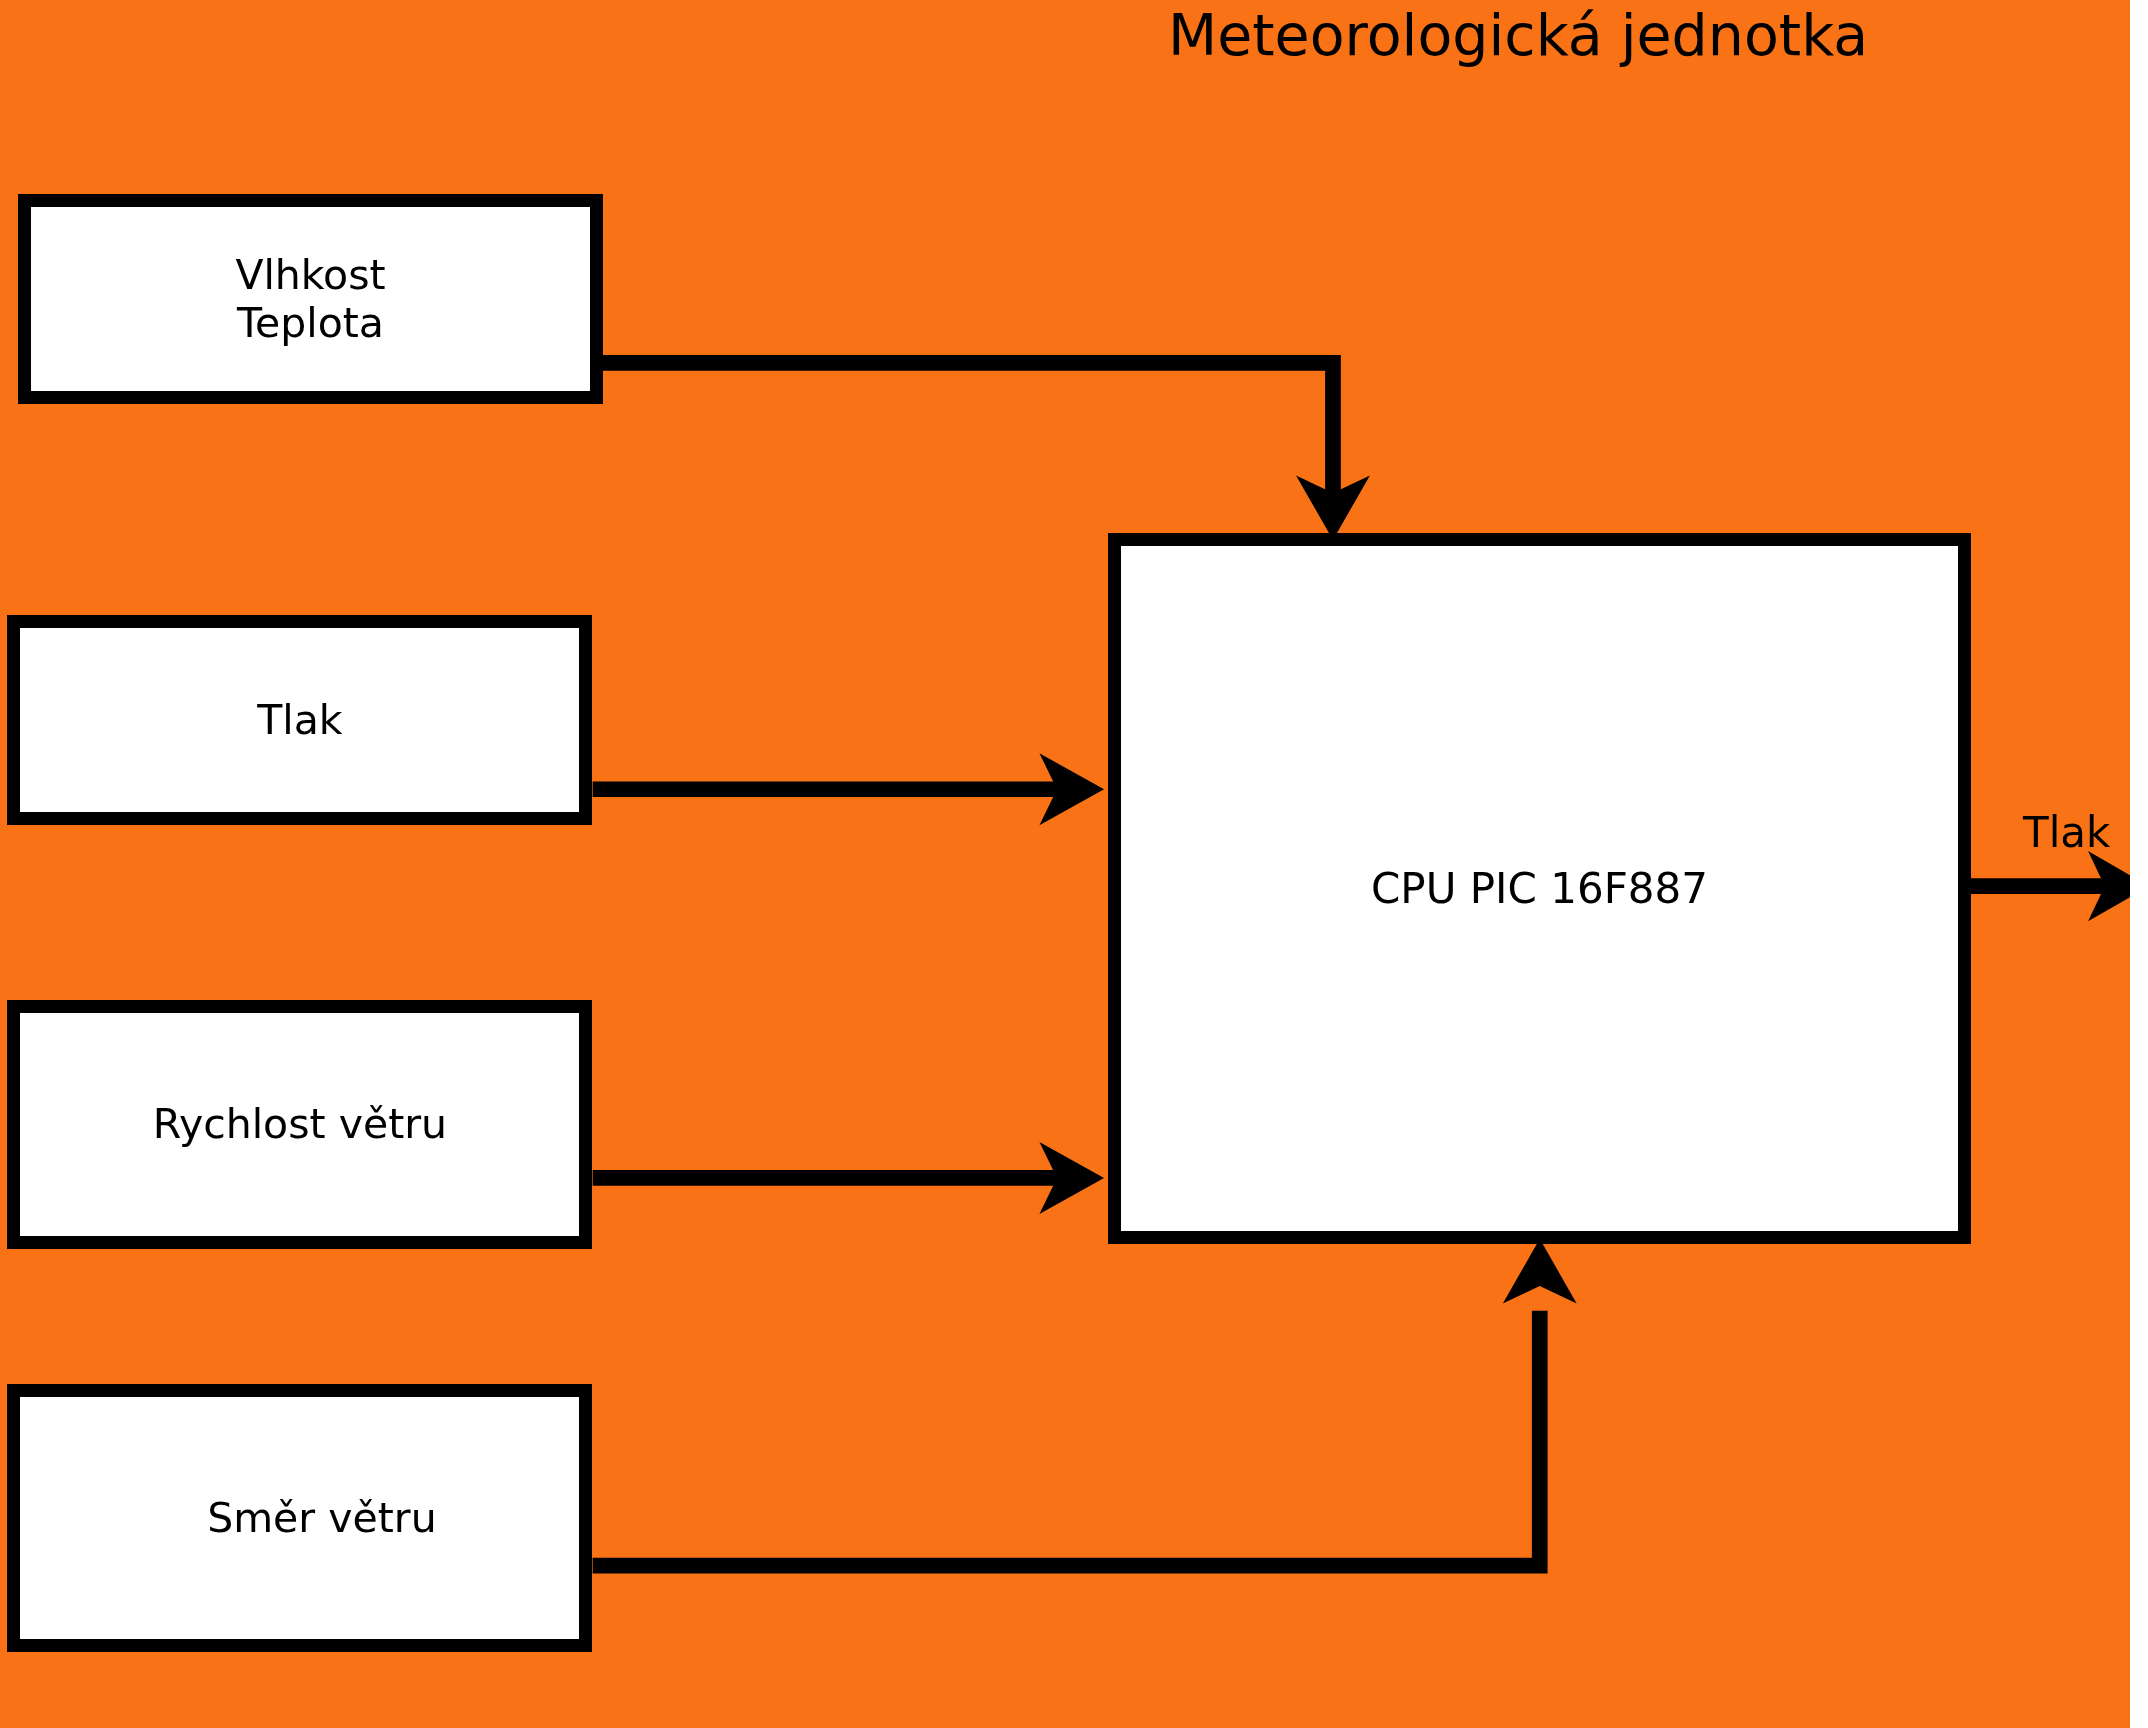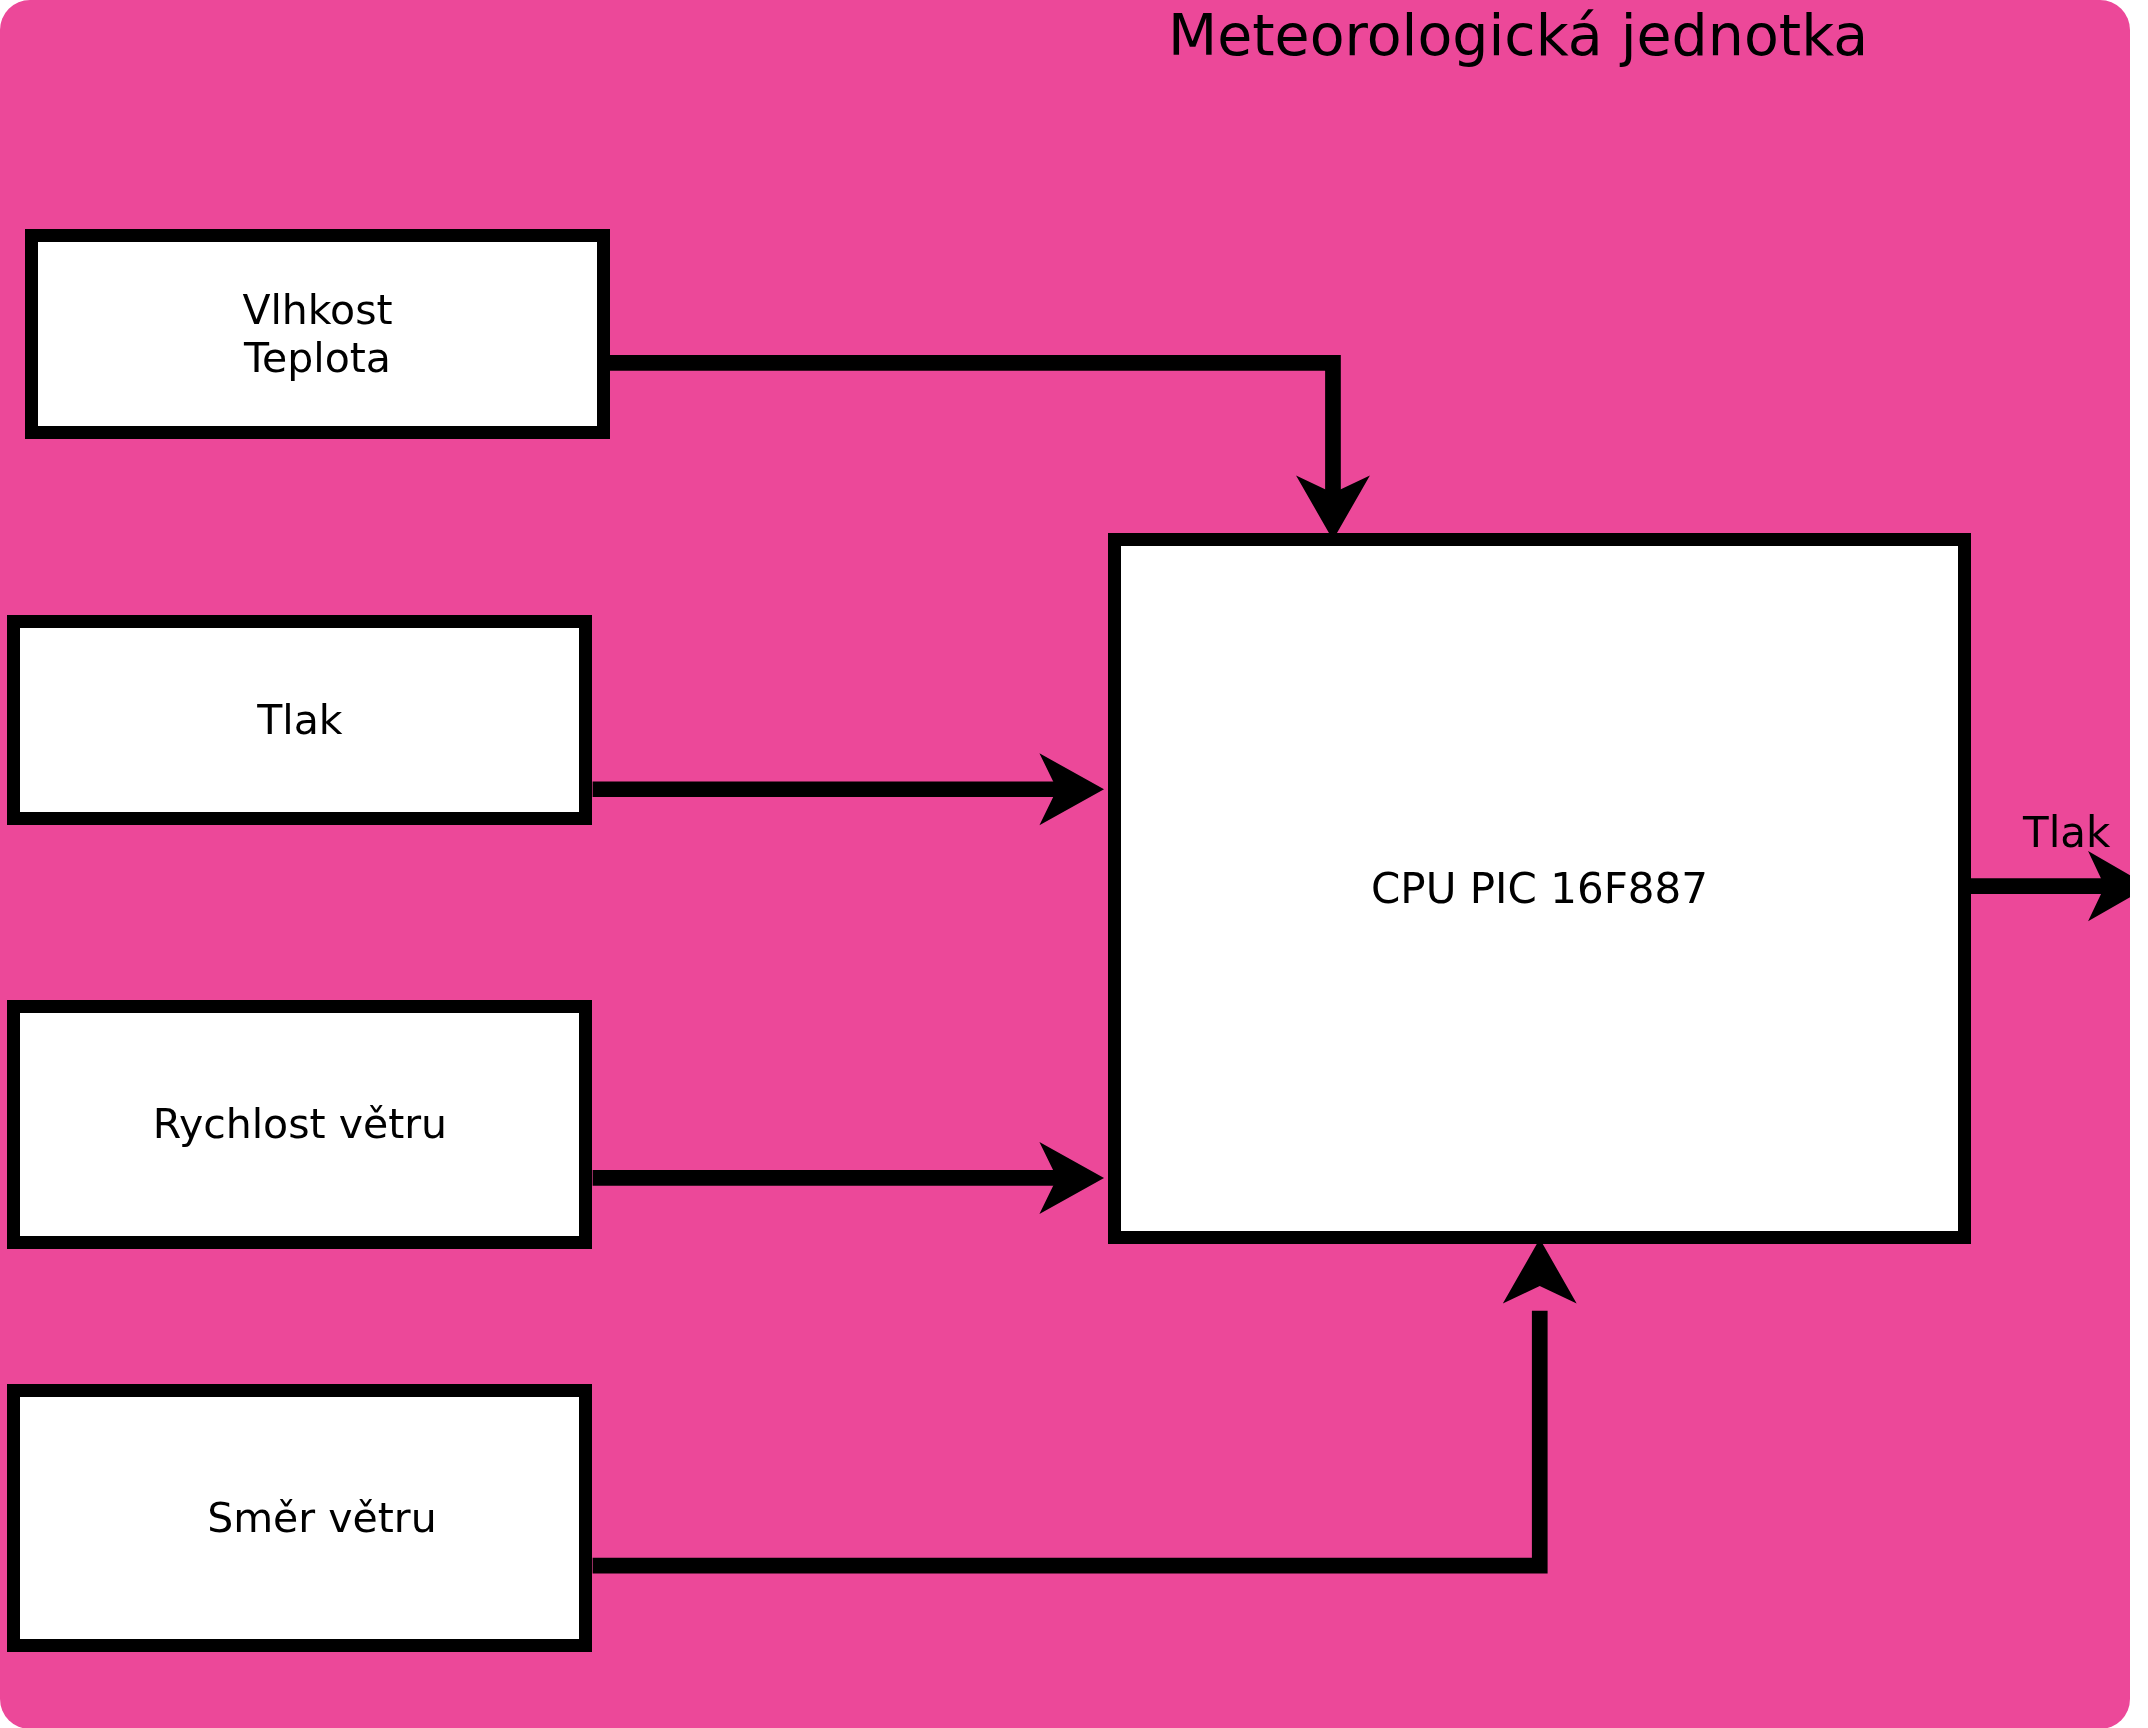--- a/index.html
+++ b/index.html
@@ -7,23 +7,22 @@
     padding: 0;
     background: #ffffff;
   }
   body {
     font-family: "DejaVu Sans", "Liberation Sans", sans-serif;
   }
   #canvas {
     position: relative;
     width: 2130px;
     height: 1729px;
-    background: #ec4899;
+    background: #f97316;
     overflow: hidden;
-    border-radius: 30px;
   }
   .title-inner {
     position: absolute;
     left: 1168px;
     top: 1.8px;
     font-size: 57px;
     color: #000000;
     white-space: nowrap;
   }
   .node {
@@ -88,21 +87,21 @@
       <path d="M 642 1696 L 1668 1696 L 1668 1420" fill="none" stroke="#000000" stroke-width="17"></path>
       <path d="M 1668 1342 L 1628 1412 L 1668 1393 L 1708 1412 Z" fill="#000000"></path>
     </g>
 
     <g>
       <path d="M 2135 960 L 2290 960" fill="none" stroke="#000000" stroke-width="17"></path>
       <path d="M 2328 960 L 2262 922 L 2280 960 L 2262 998 Z" fill="#000000"></path>
     </g>
   </svg>
 
-  <div class="node" style="left:25px; top:194px; width:585px; height:210px;margin-top:35px;">
+  <div class="node" style="left:18px; top:194px; width:585px; height:210px;">
     <div class="label">Vlhkost
 Teplota</div>
   </div>
 
   <div class="node" style="left:7.4px; top:1000px; width:585px; height:249px;">
     <div class="label">Rychlost větru</div>
   </div>
 
   <div class="node" style="left:7.4px; top:615px; width:585px; height:210px;">
     <div class="label">Tlak</div>

